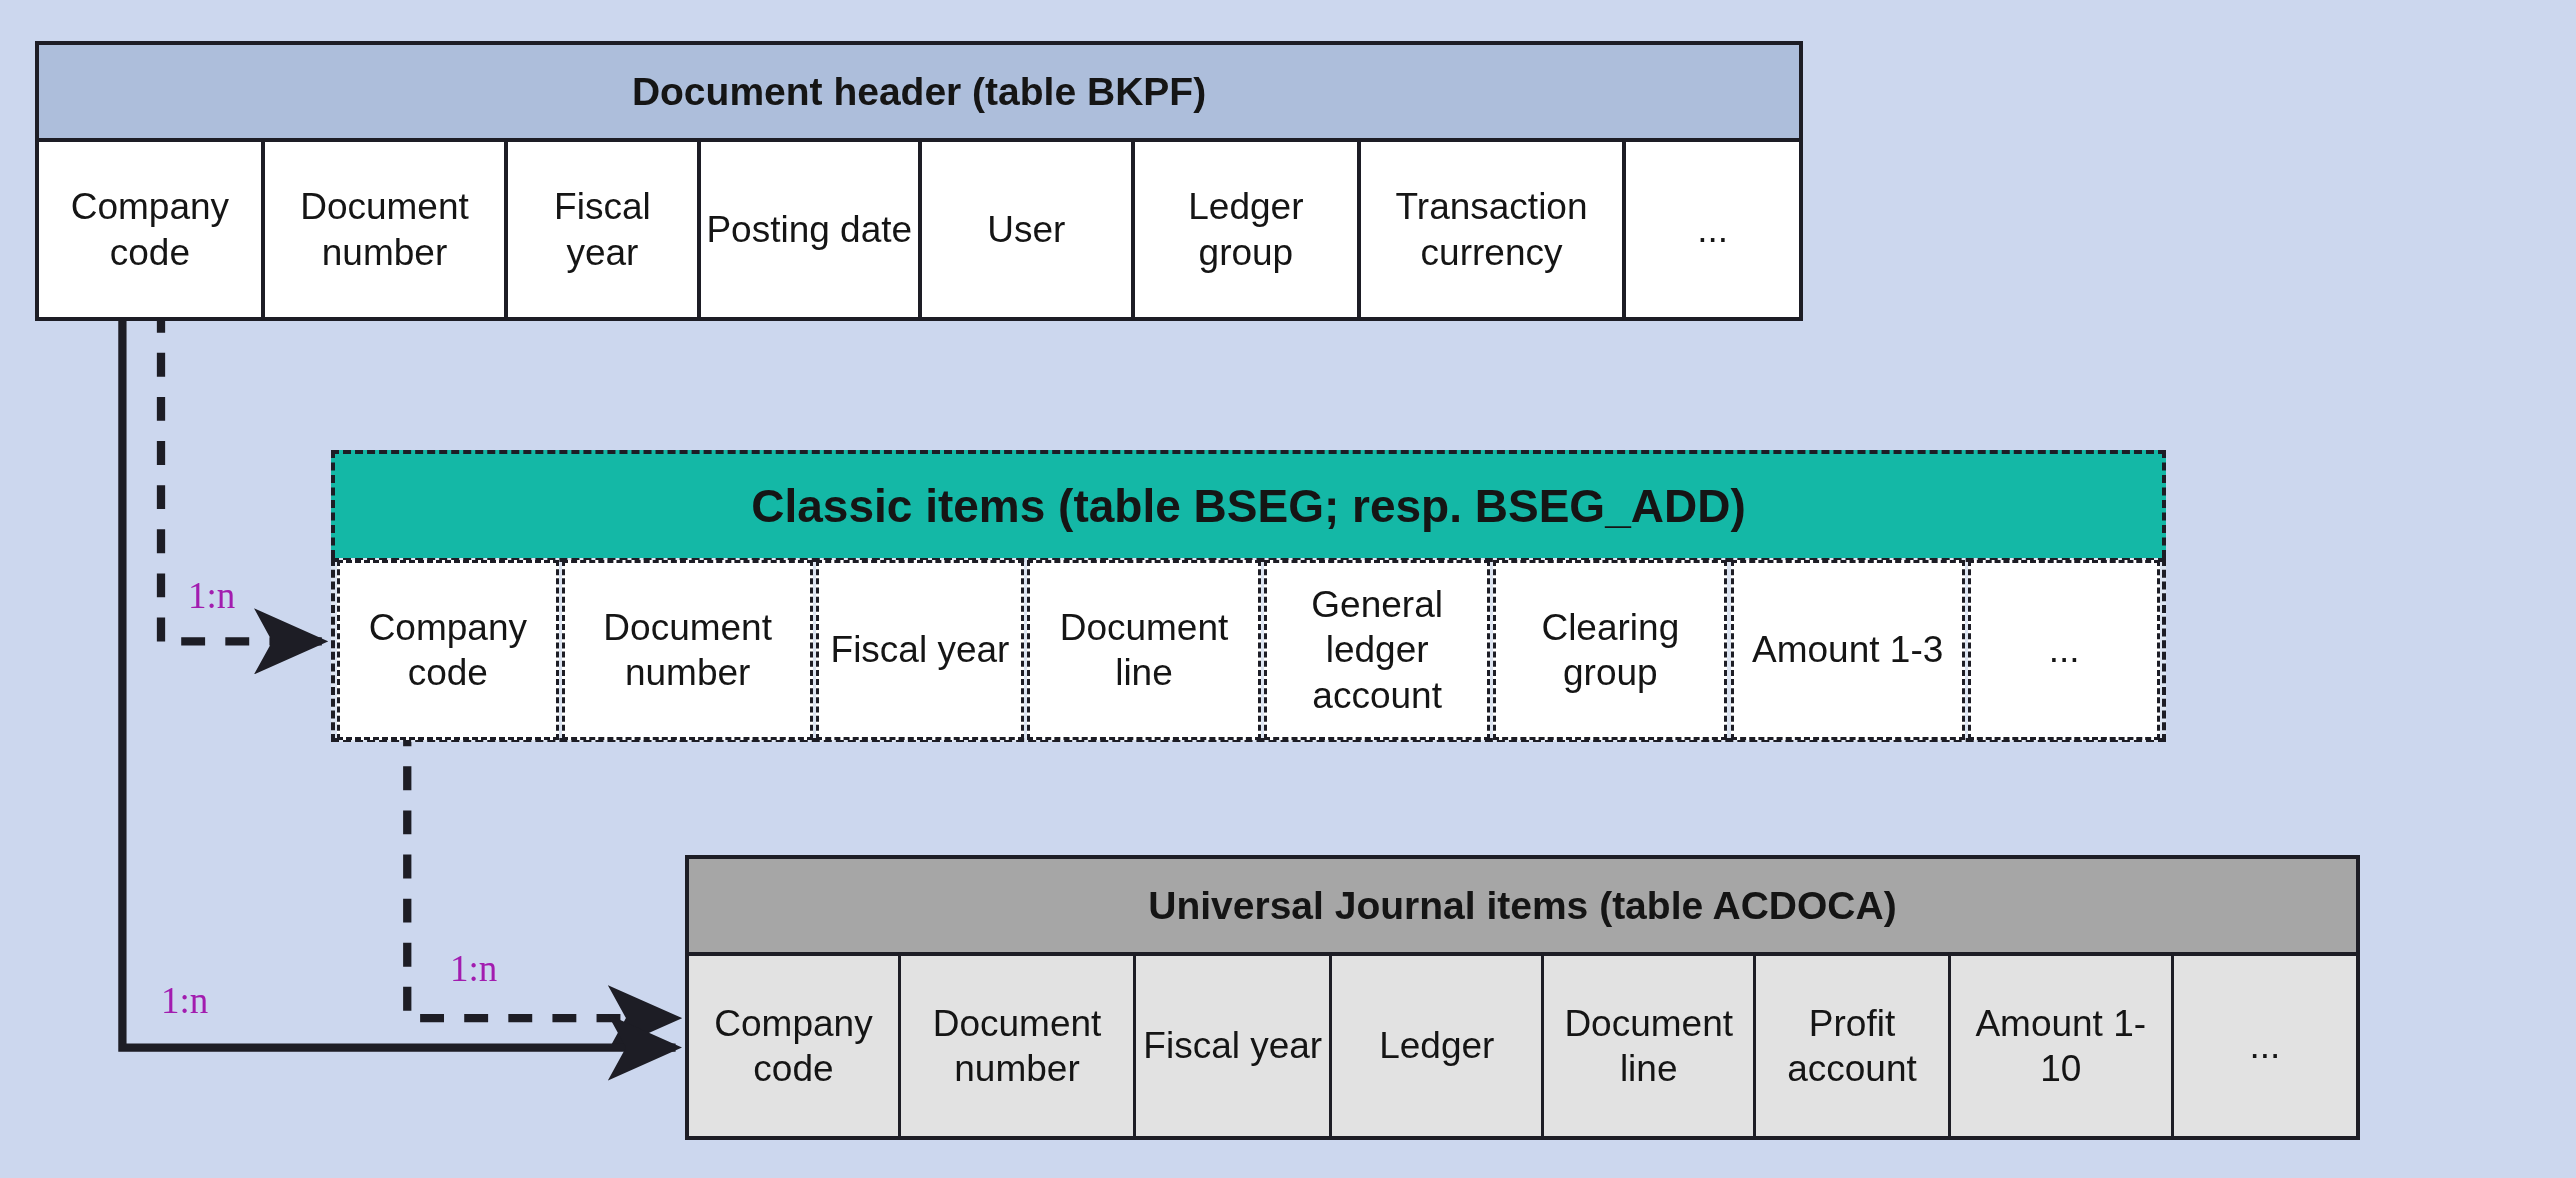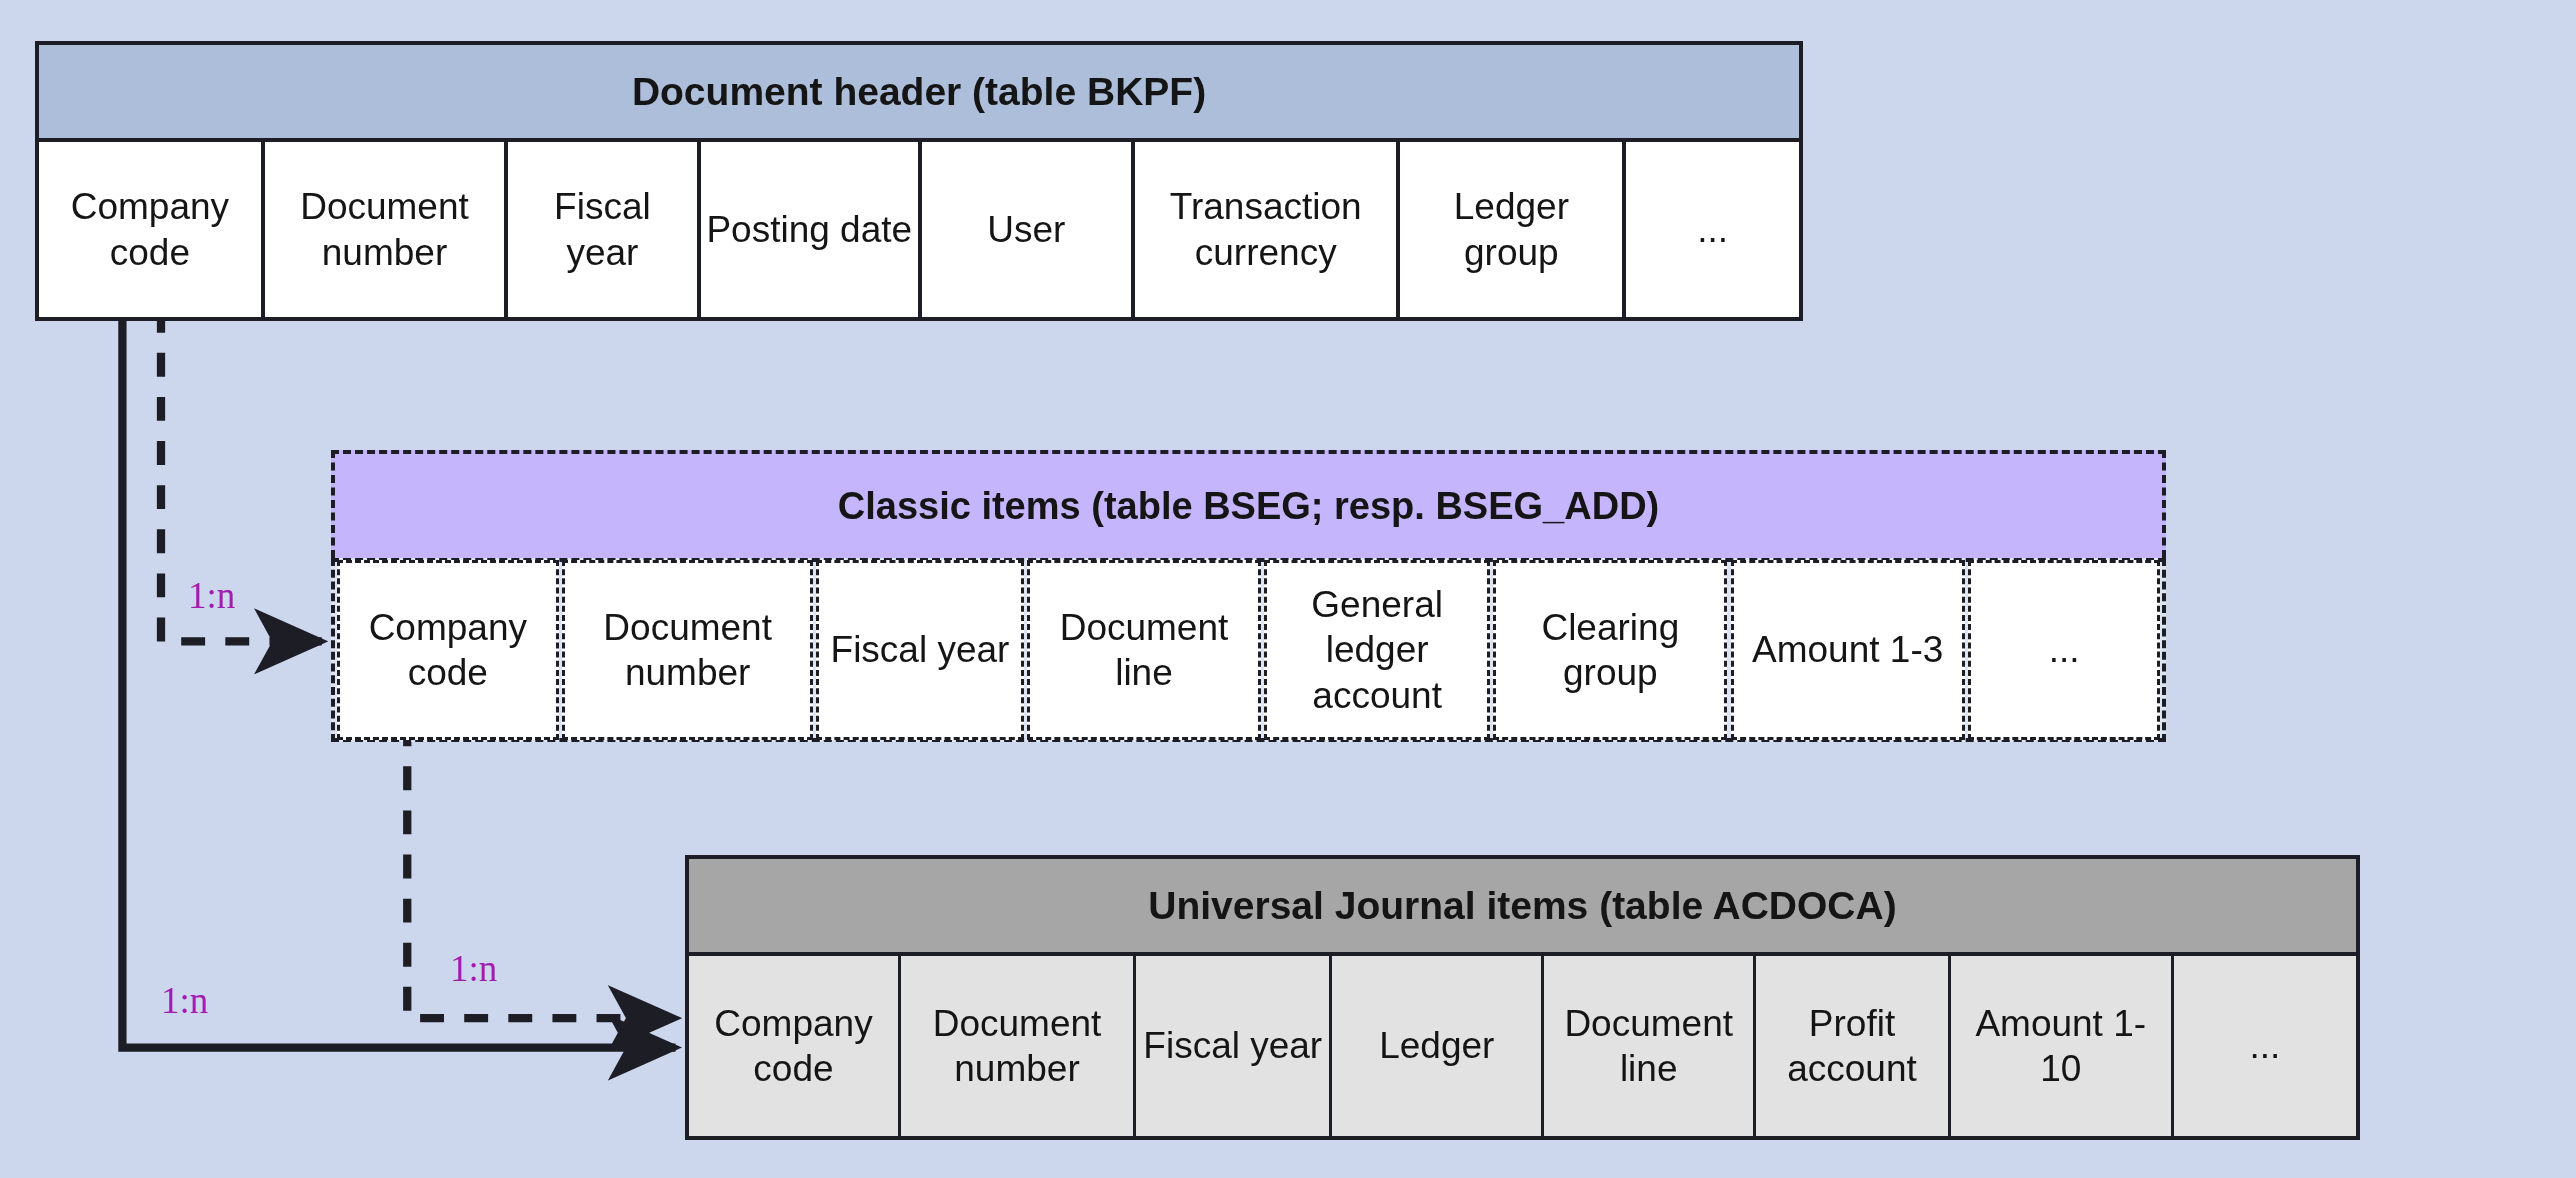--- a/index.html
+++ b/index.html
@@ -68,24 +68,24 @@
     background: #ffffff;
     border-right: 4.6px solid #1d1d25;
     font-size: 37px;
   }
   #bkpf .cell:last-child { border-right: 0; }
 
   
   #bseg { left: 331px; top: 450px; width: 1835px; }
   #bseg .title {
     height: 108px;
-    background: #c4b5fd;
+    background: #14b8a6;
     border: 4.6px dashed #1d1d25;
     border-bottom: 0;
-    font-size: 38px;
+    font-size: 46px;
   }
   #bseg .cells {
     height: 184px;
     border: 4.6px dashed #1d1d25;
     background: #dde5f2;
     padding: 0;
   }
   #bseg .cell {
     background: #ffffff;
     border: 3.7px dashed #1d1d25;
@@ -156,22 +156,22 @@
   <span class="card-label" id="lbl-c">1:n</span>
 
   <div class="tbl" id="bkpf">
     <div class="title">Document header (table BKPF)</div>
     <div class="cells">
       <div class="cell" style="flex:1.33">Company code</div>
       <div class="cell" style="flex:1.44">Document number</div>
       <div class="cell" style="flex:1.12">Fiscal year</div>
       <div class="cell" style="flex:1.30">Posting date</div>
       <div class="cell" style="flex:1.25">User</div>
+      <div class="cell" style="flex:1.33">Ledger group</div>
       <div class="cell" style="flex:1.58">Transaction currency</div>
-      <div class="cell" style="flex:1.33">Ledger group</div>
       <div class="cell" style="flex:1.02">...</div>
     </div>
   </div>
 
   <div class="tbl" id="bseg">
     <div class="title">Classic items (table BSEG; resp. BSEG_ADD)</div>
     <div class="cells">
       <div class="cell" style="flex:1.23">Company code</div>
       <div class="cell" style="flex:1.40">Document number</div>
       <div class="cell" style="flex:1.14">Fiscal year</div>

